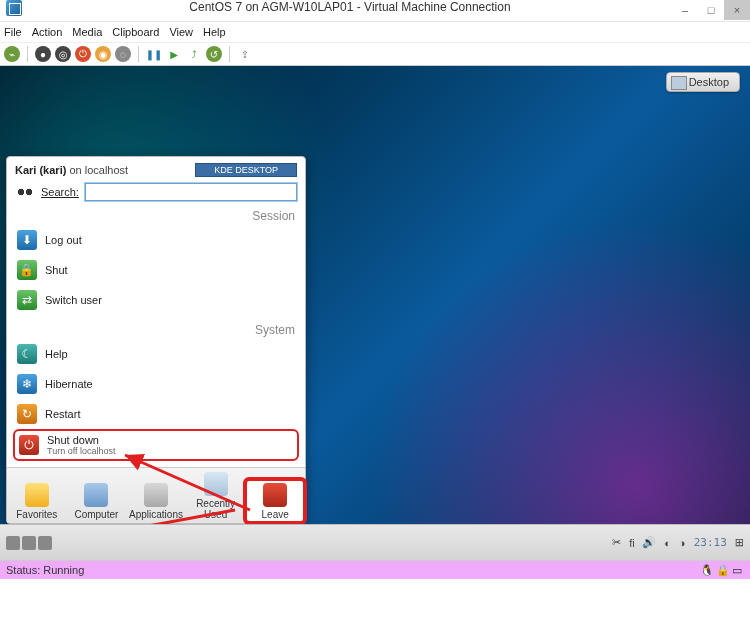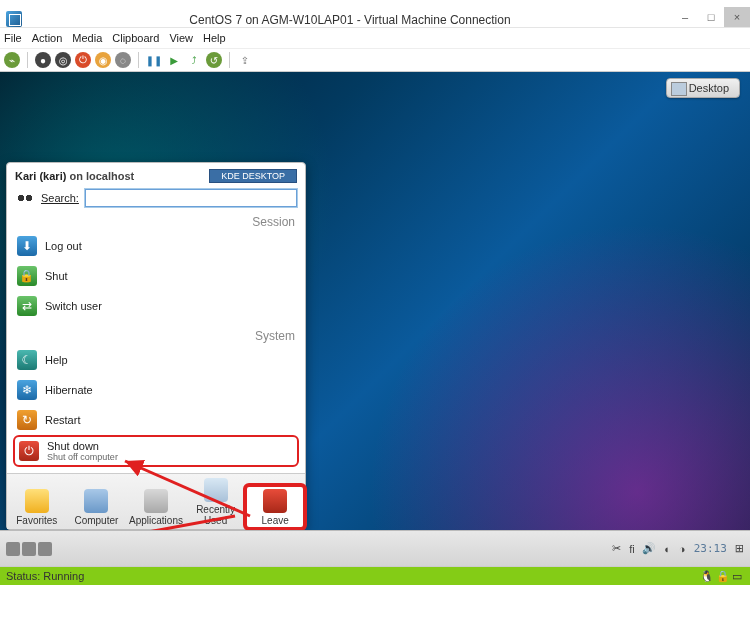--- a/index.html
+++ b/index.html
@@ -7,21 +7,21 @@
     font-family: "Segoe UI", Tahoma, sans-serif;
     font-size: 11px;
     background: #fff;
     width: 750px;
     height: 631px;
     overflow: hidden;
     position: relative;
   }
   
   .host-titlebar {
-    height: 28px; background: #fff; display: flex; align-items: flex-end;
+    height: 22px; background: #fff; display: flex; align-items: flex-start;
     border-bottom: 1px solid #e5e5e5; position: relative;
   }
   .host-titlebar .app-icon { width: 16px; height: 16px; margin: 0 6px; background: linear-gradient(135deg,#4aa3df,#1c5a8e); border-radius:2px; position:relative;}
   .host-titlebar .app-icon::after{content:"";position:absolute;left:3px;top:3px;width:10px;height:10px;border:1px solid #fff;}
   .host-title { flex:1; text-align:center; color:#333; font-size:12px;}
   .win-controls { display:flex; }
   .win-controls > div { width:26px; height:20px; display:flex; align-items:center; justify-content:center; color:#555;}
   .win-controls .close { background:#c8c8c8; }
   .host-menubar { height:20px; display:flex; align-items:center; padding:0 4px; gap:10px; color:#222; }
   .host-menubar span { cursor:default; }
@@ -53,22 +53,22 @@
   .desktop-btn::before{content:"";position:absolute;left:4px;top:3px;width:14px;height:12px;border:1px solid #888;background:#bcd;}
   
   .launcher {
     position:absolute; left:6px; bottom:36px; width:300px;
     background:#fff; border:1px solid #bbb; border-radius:4px;
     box-shadow:0 3px 12px rgba(0,0,0,0.4);
     display:flex; flex-direction:column;
   }
   .launcher-head { padding:6px 8px 4px; display:flex; align-items:center; justify-content:space-between;}
   .launcher-head .user { color:#222; font-weight:bold; }
-  .launcher-head .user .at { font-weight:bold; color:#444;}
-  .kde-badge { font-size:9px; background:#3a6ea5;color:#fff;padding:1px 11px;border:1px solid #285080;}
+  .launcher-head .user .at { font-weight:normal; color:#444;}
+  .kde-badge { font-size:9px; background:#3a6ea5;color:#fff;padding:1px 18px;border:1px solid #285080;}
   .search-row { display:flex; align-items:center; padding:2px 8px 6px; gap:6px;}
   .search-row .bino { width:20px;height:16px;background:radial-gradient(circle at 6px 8px,#333 3px,transparent 3px),radial-gradient(circle at 14px 8px,#333 3px,transparent 3px);}
   .search-row label { color:#222;text-decoration:underline; }
   .search-row input { flex:1; border:1px solid #6aa0d8; outline:1px solid #a8cbe8; padding:2px 4px; height:18px;}
   .section-lbl { text-align:right; color:#888; font-size:12px; padding:2px 10px 0;}
   .menu-list { padding:2px 6px 6px; }
   .menu-item { display:flex; align-items:center; gap:8px; padding:5px 4px; border-radius:3px; color:#222;}
   .menu-item .mi-icon { width:20px;height:20px;border-radius:3px;display:flex;align-items:center;justify-content:center;font-size:12px;color:#fff;}
   .mi-blue{background:linear-gradient(#4aa3df,#1c6aa8);}
   .mi-green{background:linear-gradient(#6ac36a,#2a8a2a);}
@@ -91,21 +91,21 @@
   .arrow-svg{position:absolute;left:0;bottom:0;pointer-events:none;}
   
   .guest-taskbar { position:absolute; left:0; right:0; bottom:0; height:36px;
     background:linear-gradient(#e8e8e8,#d4d4d4); border-top:1px solid #bbb;
     display:flex; align-items:center; padding:0 6px; gap:6px;}
   .task-icons{display:flex;gap:2px;}
   .task-icons>div{width:14px;height:14px;background:#888;border-radius:2px;}
   .systray{margin-left:auto;display:flex;align-items:center;gap:8px;color:#444;font-size:11px;}
   .clock{color:#5a7a9a;font-family:monospace;}
   
-  .host-status{height:19px;background:#84cc16;border-top:1px solid #ccc;display:flex;align-items:center;padding:0 6px;color:#333;}
+  .host-status{height:19px;background:#f0abfc;border-top:1px solid #ccc;display:flex;align-items:center;padding:0 6px;color:#333;}
   .host-status .right{margin-left:auto;display:flex;gap:4px;align-items:center;}
   .lock-dot{width:12px;height:12px;}
 </style>
 </head>
 <body>
 
 <div class="host-titlebar">
   <div class="app-icon"></div>
   <div class="host-title">CentOS 7 on AGM-W10LAP01 - Virtual Machine Connection</div>
   <div class="win-controls">
@@ -184,21 +184,21 @@
         <span>Hibernate</span>
       </div>
       <div class="menu-item">
         <div class="mi-icon mi-orange">↻</div>
         <span>Restart</span>
       </div>
       <div class="menu-item selected">
         <div class="mi-icon mi-red">⏻</div>
         <span>
           <span>Shut down</span>
-          <span class="sub">Shut off computer</span>
+          <span class="sub">Turn off localhost</span>
         </span>
       </div>
     </div>
 
     <div class="launcher-tabs">
       <div class="ltab">
         <div class="ti ti-star"></div>
         <span>Favorites</span>
       </div>
       <div class="ltab">

